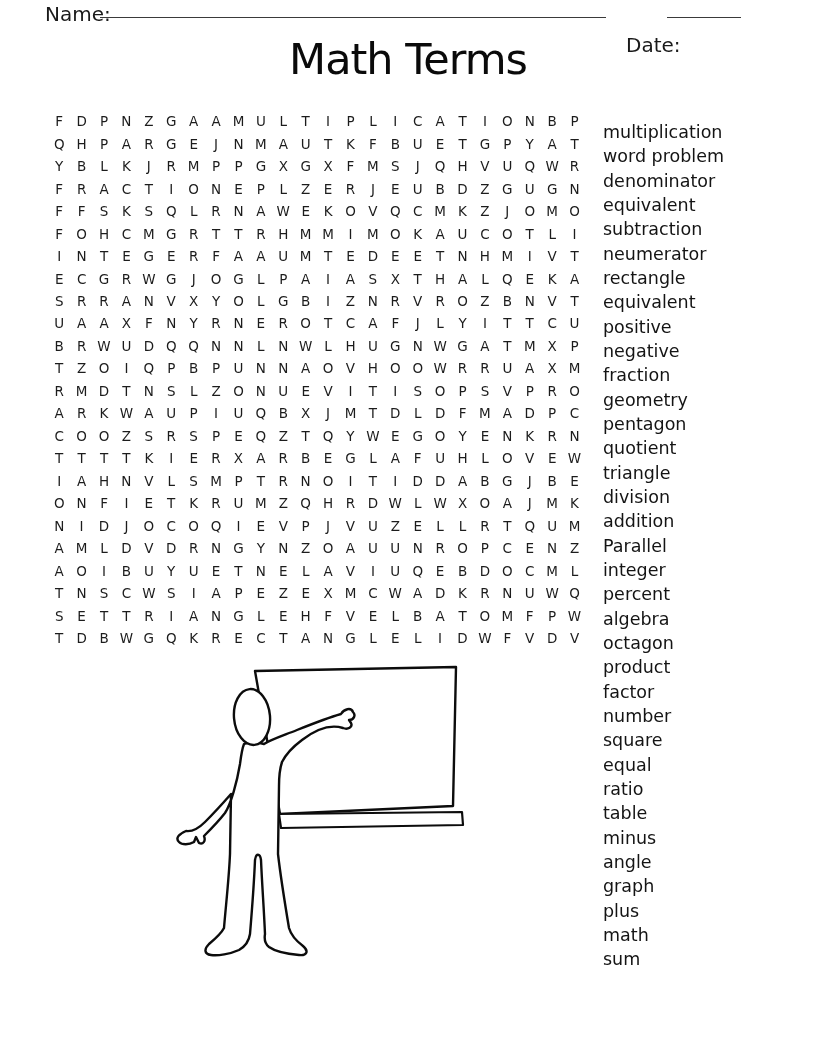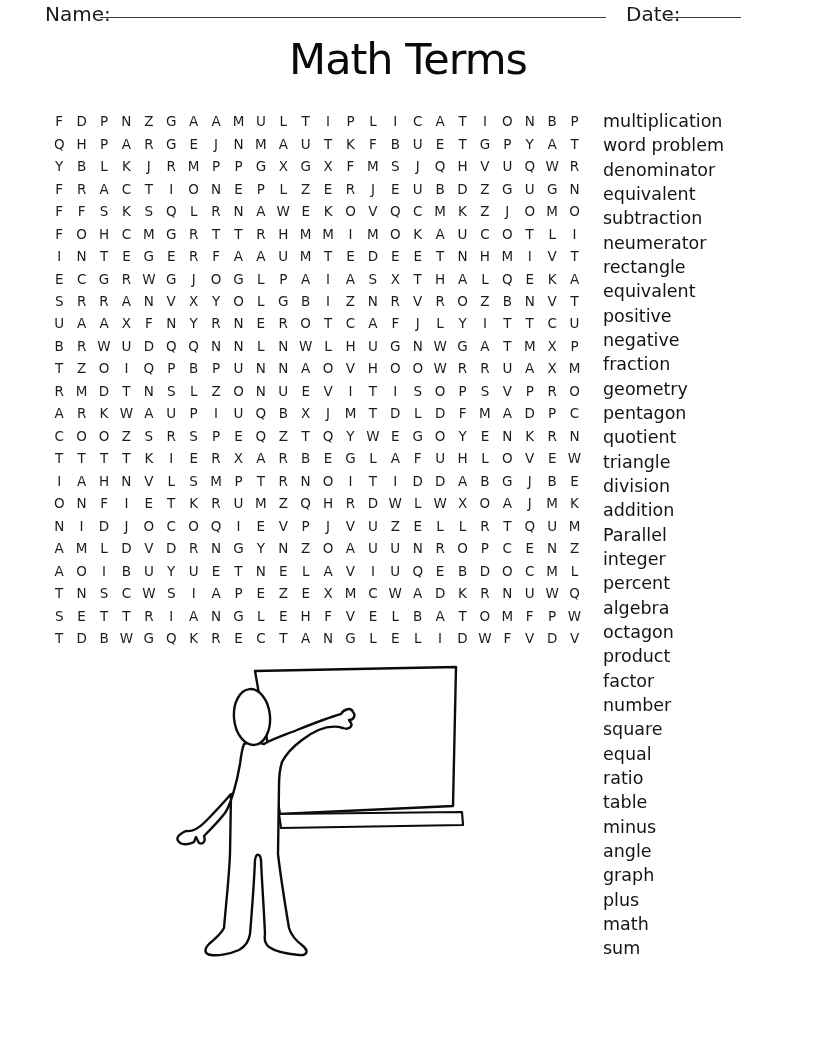--- a/index.html
+++ b/index.html
@@ -6,42 +6,42 @@
   html,body { background:#ffffff; }
   body {
     width:816px; height:1056px;
     position:relative;
     font-family:"DejaVu Sans", sans-serif;
     color:#111;
     overflow:hidden;
   }
   .hdr-label { position:absolute; font-size:20px; color:#1a1a1a; top:2px; }
   .name-label { left:45px; }
-  .date-label { left:626px; }
+  .date-label { left:626px;margin-top:31px; }
   .fill-line { position:absolute; top:0; height:18px; border-bottom:1.6px solid #3a3a3a; }
   .name-line { left:100px; width:506px; }
   .date-line { left:667px; width:74px; }
   .title {
     position:absolute; top:34px; left:0; width:100%;
     text-align:center;
     font-size:43px; font-weight:500; letter-spacing:-1px;
     color:#0a0a0a;
   }
   .grid {
     position:absolute; left:48px; top:110px;
     display:grid;
     grid-template-columns:repeat(24, 22.42px);
     grid-auto-rows:22.48px;
   }
   .cell {
     display:flex; align-items:center; justify-content:center;
     font-size:13.5px; color:#1c1c1c;
   }
   .words {
-    position:absolute; left:603px; top:109px;
+    position:absolute; left:603px; top:120px;
     font-size:17.5px; line-height:24.33px; color:#141414;
   }
   .illustration { position:absolute; left:152px; top:652px; }
 </style>
 </head>
 <body>
 
 <span class="hdr-label name-label">Name:</span>
 <span class="fill-line name-line"></span>
 <span class="hdr-label date-label">Date:</span>

